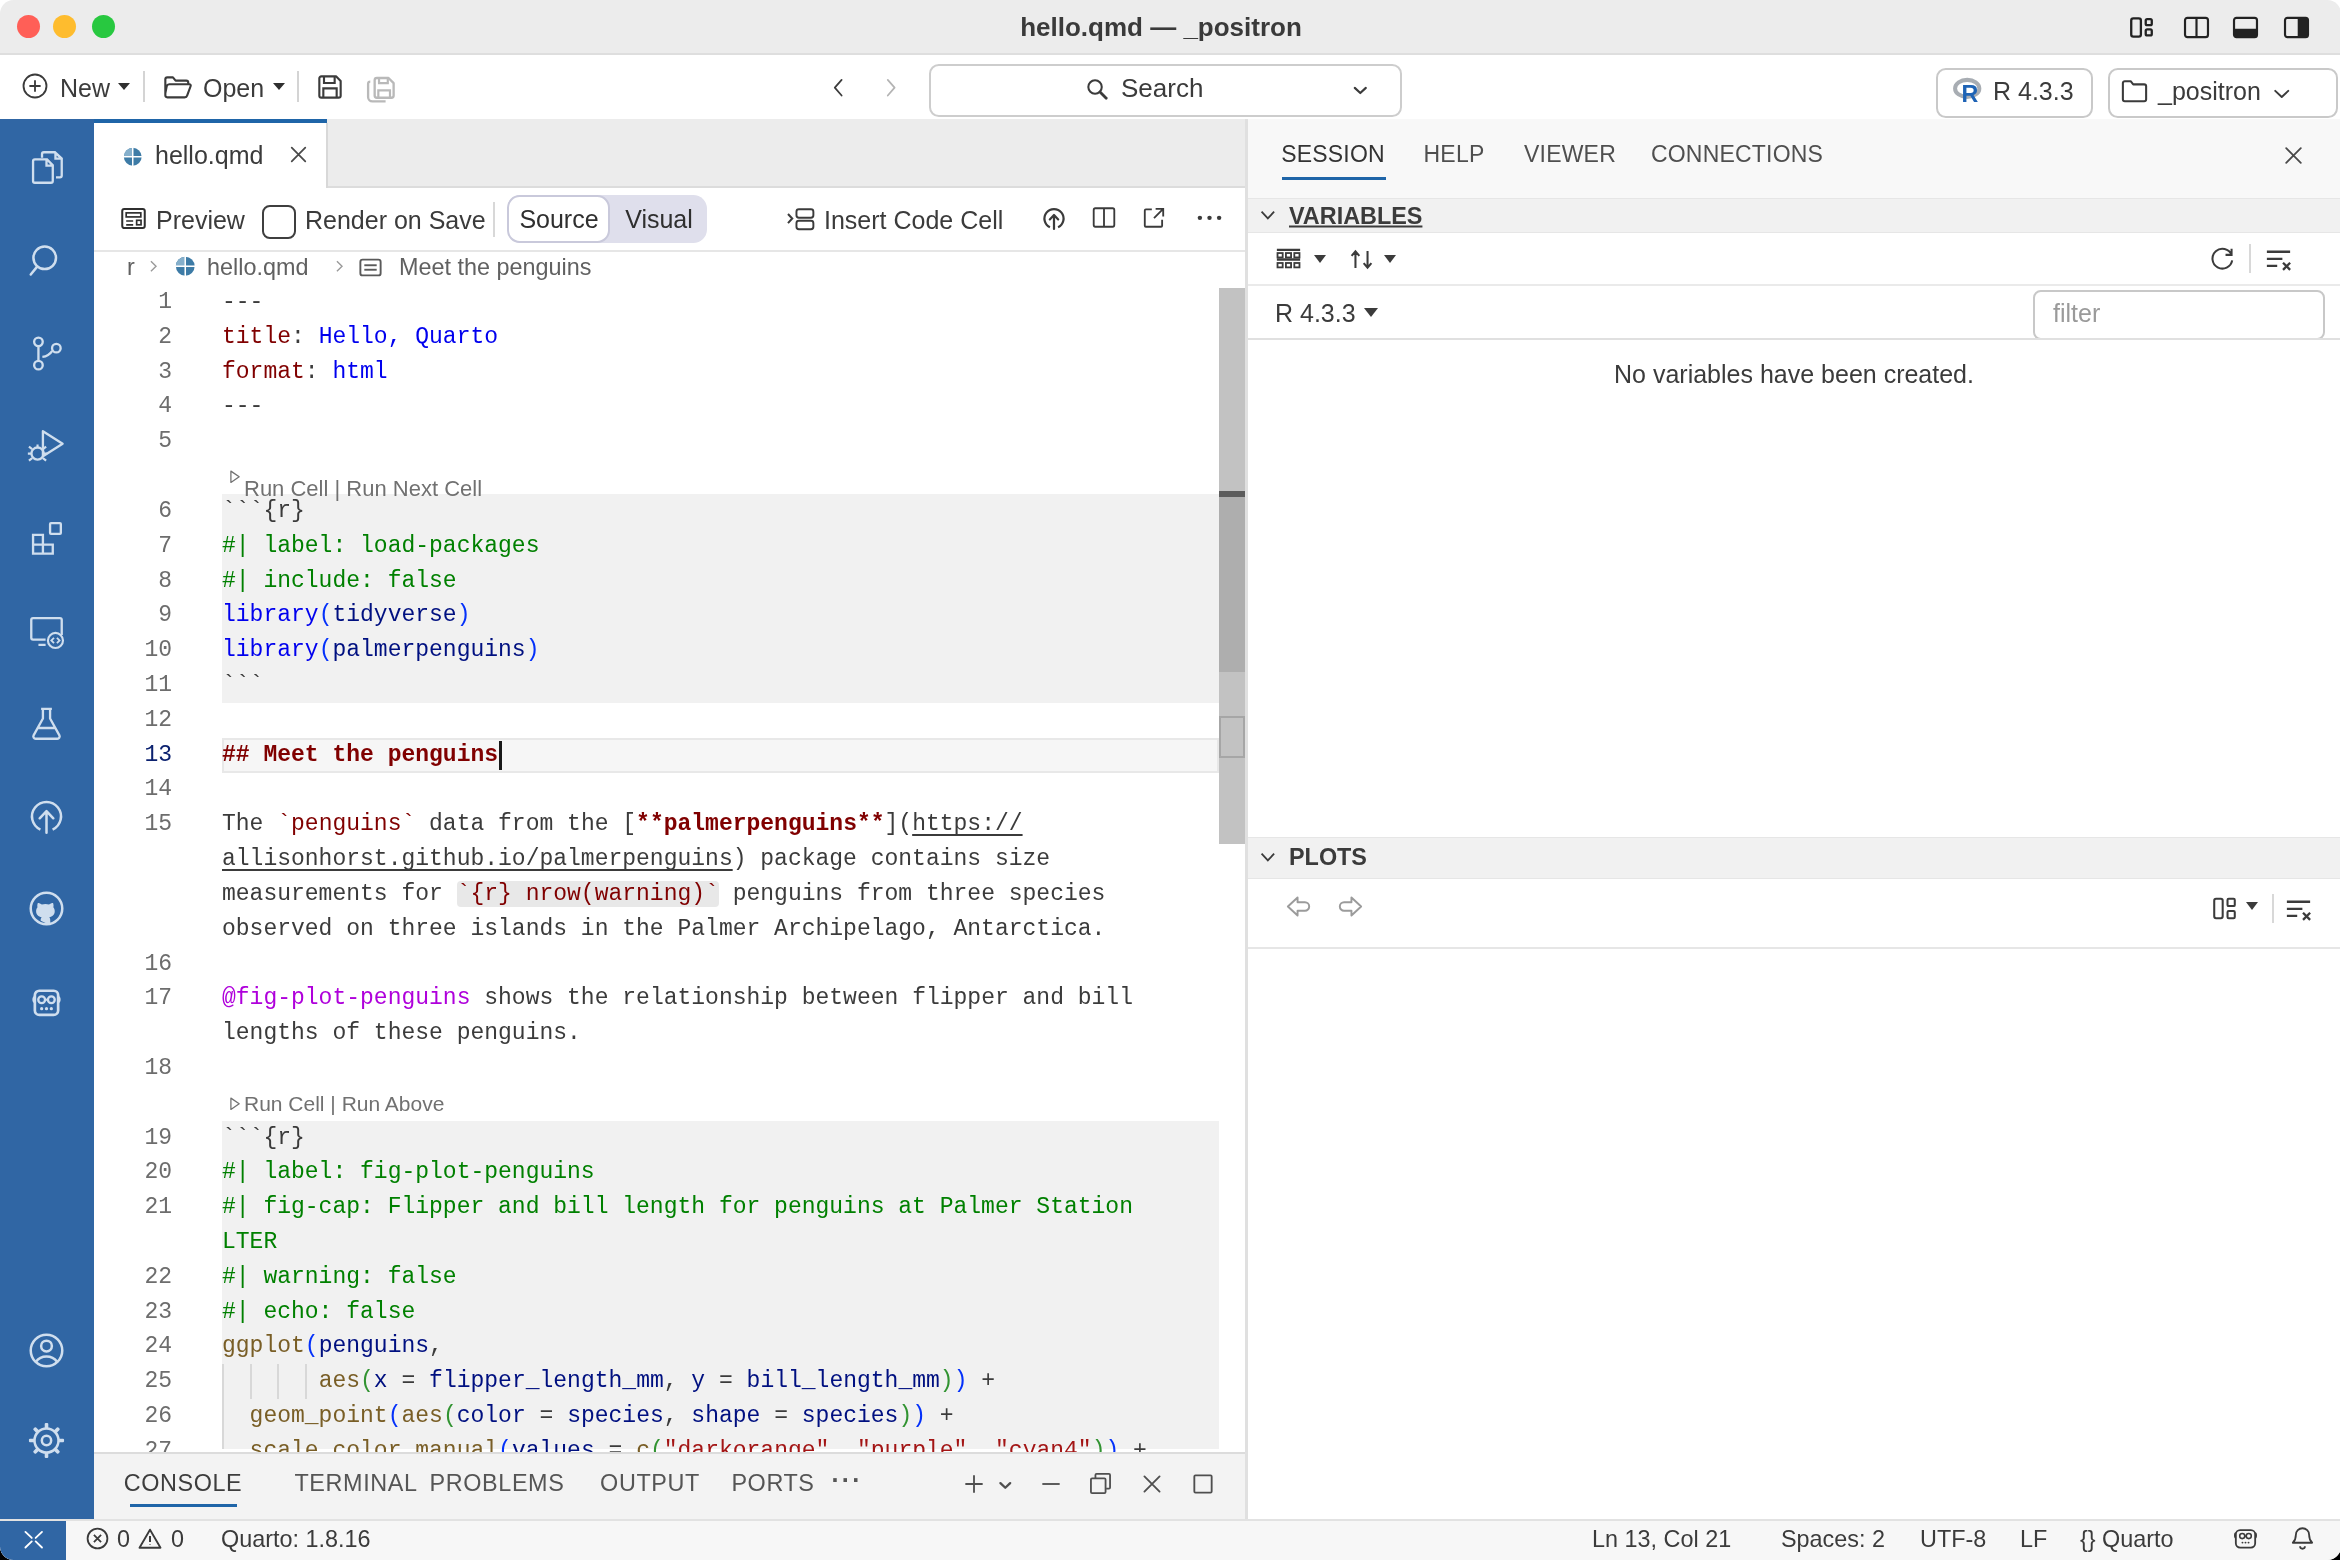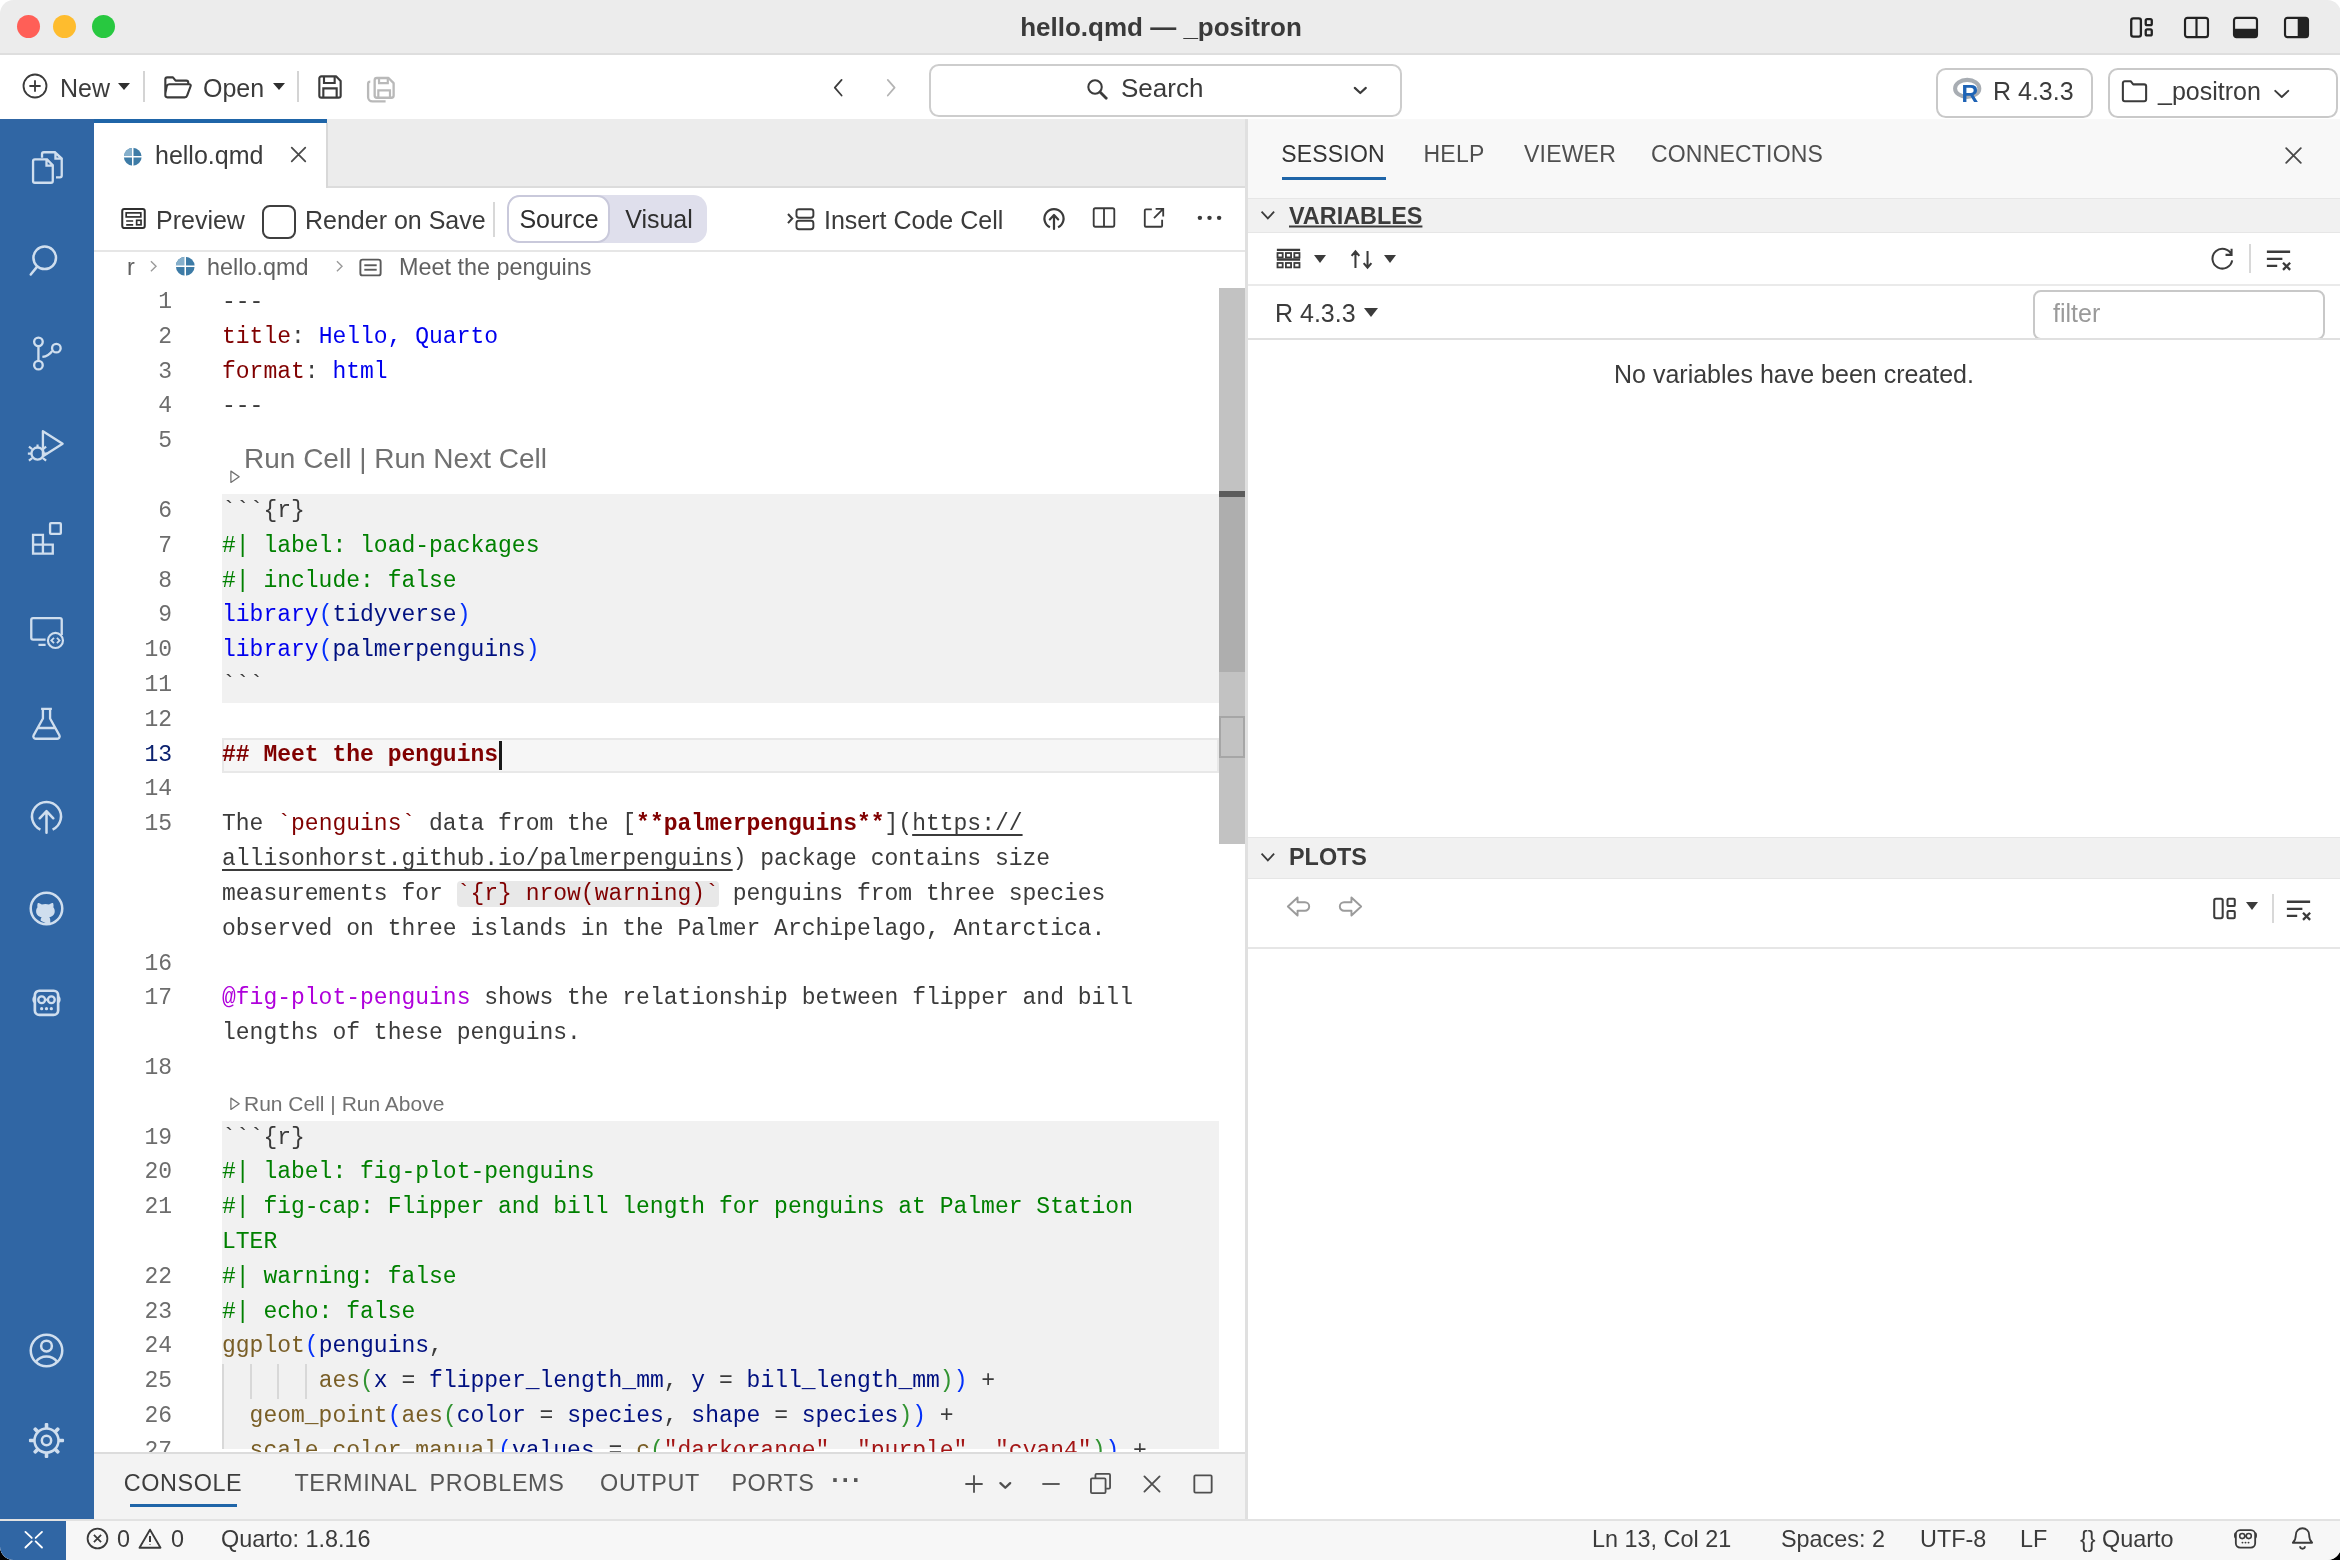--- a/index.html
+++ b/index.html
@@ -241,21 +241,21 @@
 <div class="ln" style="top:35px;color:#6D6D6D">2</div>
 <div class="cl" style="top:35px"><span class="m">title</span><span>: </span><span class="b">Hello, Quarto</span></div>
 <div class="ln" style="top:70px;color:#6D6D6D">3</div>
 <div class="cl" style="top:70px"><span class="m">format</span><span>: </span><span class="b">html</span></div>
 <div class="ln" style="top:104px;color:#6D6D6D">4</div>
 <div class="cl" style="top:104px"><span>---</span></div>
 <div class="ln" style="top:139px;color:#6D6D6D">5</div>
 <svg style="position:absolute;left:133px;top:184px" width="15.6" height="15.6" viewBox="0 0 16 16">
         <path d="M4 2.2 L12.5 8 L4 13.8 Z" stroke="#717171" stroke-width="1.3" fill="none" stroke-linejoin="round"></path>
       </svg>
-<div style="position:absolute;left:150px;top:156px;height:35px;line-height:35px;font-size:28px;color:#717171;white-space:pre">Run Cell | Run Next Cell</div>
+<div style="position:absolute;left:150px;top:186px;height:35px;line-height:35px;font-size:22px;color:#717171;white-space:pre">Run Cell | Run Next Cell</div>
 <div class="ln" style="top:209px;color:#6D6D6D">6</div>
 <div class="cl" style="top:209px"><span>```{r}</span></div>
 <div class="ln" style="top:244px;color:#6D6D6D">7</div>
 <div class="cl" style="top:244px"><span class="g">#| label: load-packages</span></div>
 <div class="ln" style="top:279px;color:#6D6D6D">8</div>
 <div class="cl" style="top:279px"><span class="g">#| include: false</span></div>
 <div class="ln" style="top:313px;color:#6D6D6D">9</div>
 <div class="cl" style="top:313px"><span class="b">library</span><span class="p1">(</span><span class="v">tidyverse</span><span class="p1">)</span></div>
 <div class="ln" style="top:348px;color:#6D6D6D">10</div>
 <div class="cl" style="top:348px"><span class="b">library</span><span class="p1">(</span><span class="v">palmerpenguins</span><span class="p1">)</span></div>

